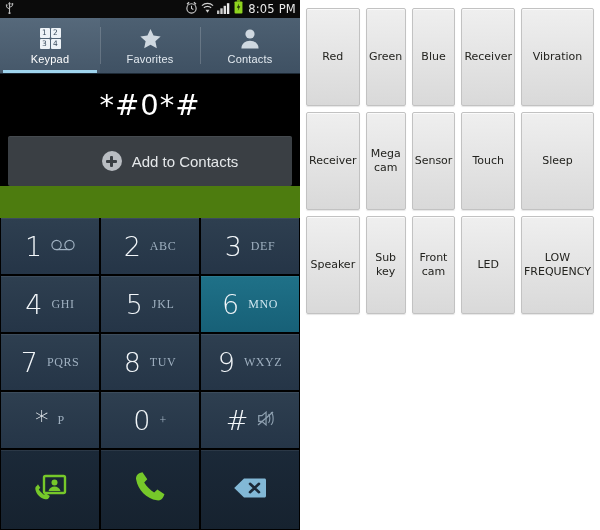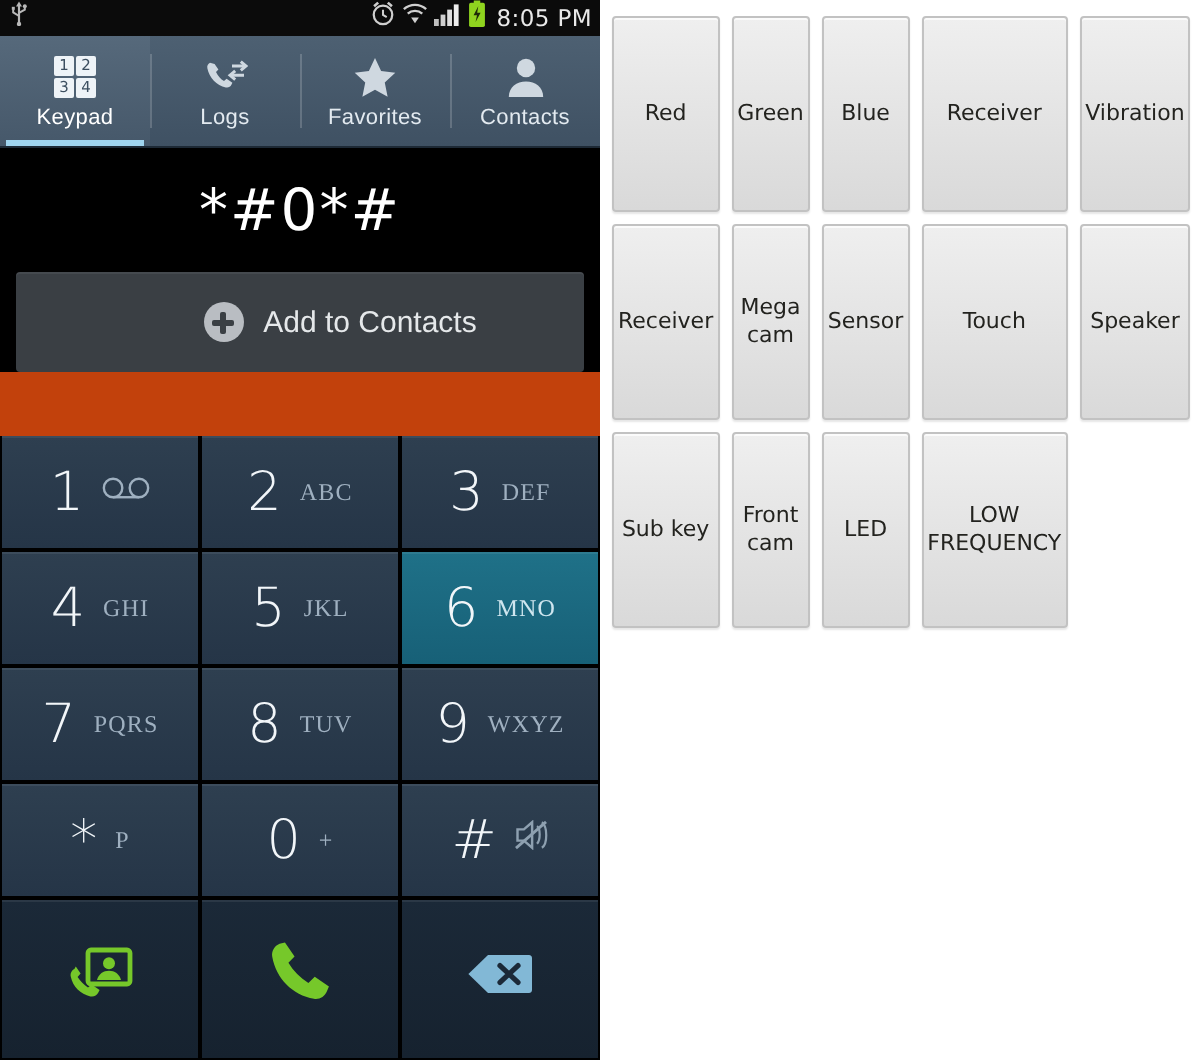--- a/index.html
+++ b/index.html
@@ -8,21 +8,21 @@
     font-family: "Liberation Sans", sans-serif;
     background: #ffffff;
     overflow: hidden;
   }
   #root { position: relative; width: 600px; height: 530px; display: flex; }
 
   
   .phone {
     position: relative;
     width: 300px; height: 530px;
-    background: #c2410c;
+    background: #4d7c0f;
     overflow: hidden;
   }
 
   
   .statusbar {
     height: 18px; width: 100%;
     background: #0b0b0b;
     display: flex; align-items: center;
     padding: 0 4px;
     color: #d8d8d8;
@@ -220,30 +220,20 @@
           <span class="grid-ico">
               <i>1</i>
               <i>2</i>
               <i>3</i>
               <i>4</i>
             </span>
         </span>
         <span class="tab-label">Keypad</span>
       </div>
 
-      <div class="tab">
-        <span class="tab-ico">
-          <svg width="22" height="20" viewBox="0 0 22 20">
-            <path d="M3 2.4c-1 .5-1.6 1.6-1.3 2.8.9 4.6 4.6 8.4 9.2 9.5 1.2.3 2.3-.3 2.8-1.3l.5-1-2.9-2-1.3 1.1C8.4 10.6 6.9 9 6 7l1.2-1.3L5.3 3 3 2.4z" fill="#cfd8e0"></path>
-            <path d="M14 4h6M14 8.6h6" stroke="#cfd8e0" stroke-width="1.5"></path>
-            <path d="M18.4 1.8L21 4l-2.6 2.2M15.6 6.4L13 8.6l2.6 2.2" stroke="#cfd8e0" stroke-width="1.5" fill="none"></path>
-          </svg>
-        </span>
-        <span class="tab-label">Logs</span>
-      </div>
 
       <div class="tab">
         <span class="tab-ico">
           <svg width="23" height="22" viewBox="0 0 24 23">
             <path d="M12 1l3.2 6.9 7.4.9-5.5 5.1 1.5 7.4L12 17.6 5.4 21.3l1.5-7.4L1.4 8.8l7.4-.9z" fill="#cfd8e0"></path>
           </svg>
         </span>
         <span class="tab-label">Favorites</span>
       </div>
 
@@ -396,20 +386,23 @@
     <div class="tile">
         <span class="tile-label">Mega cam</span>
       </div>
     <div class="tile">
         <span class="tile-label">Sensor</span>
       </div>
     <div class="tile">
         <span class="tile-label">Touch</span>
       </div>
     <div class="tile">
+        <span class="tile-label">Sleep</span>
+      </div>
+    <div class="tile">
         <span class="tile-label">Speaker</span>
       </div>
     <div class="tile">
         <span class="tile-label">Sub key</span>
       </div>
     <div class="tile">
         <span class="tile-label">Front cam</span>
       </div>
     <div class="tile">
         <span class="tile-label">LED</span>

